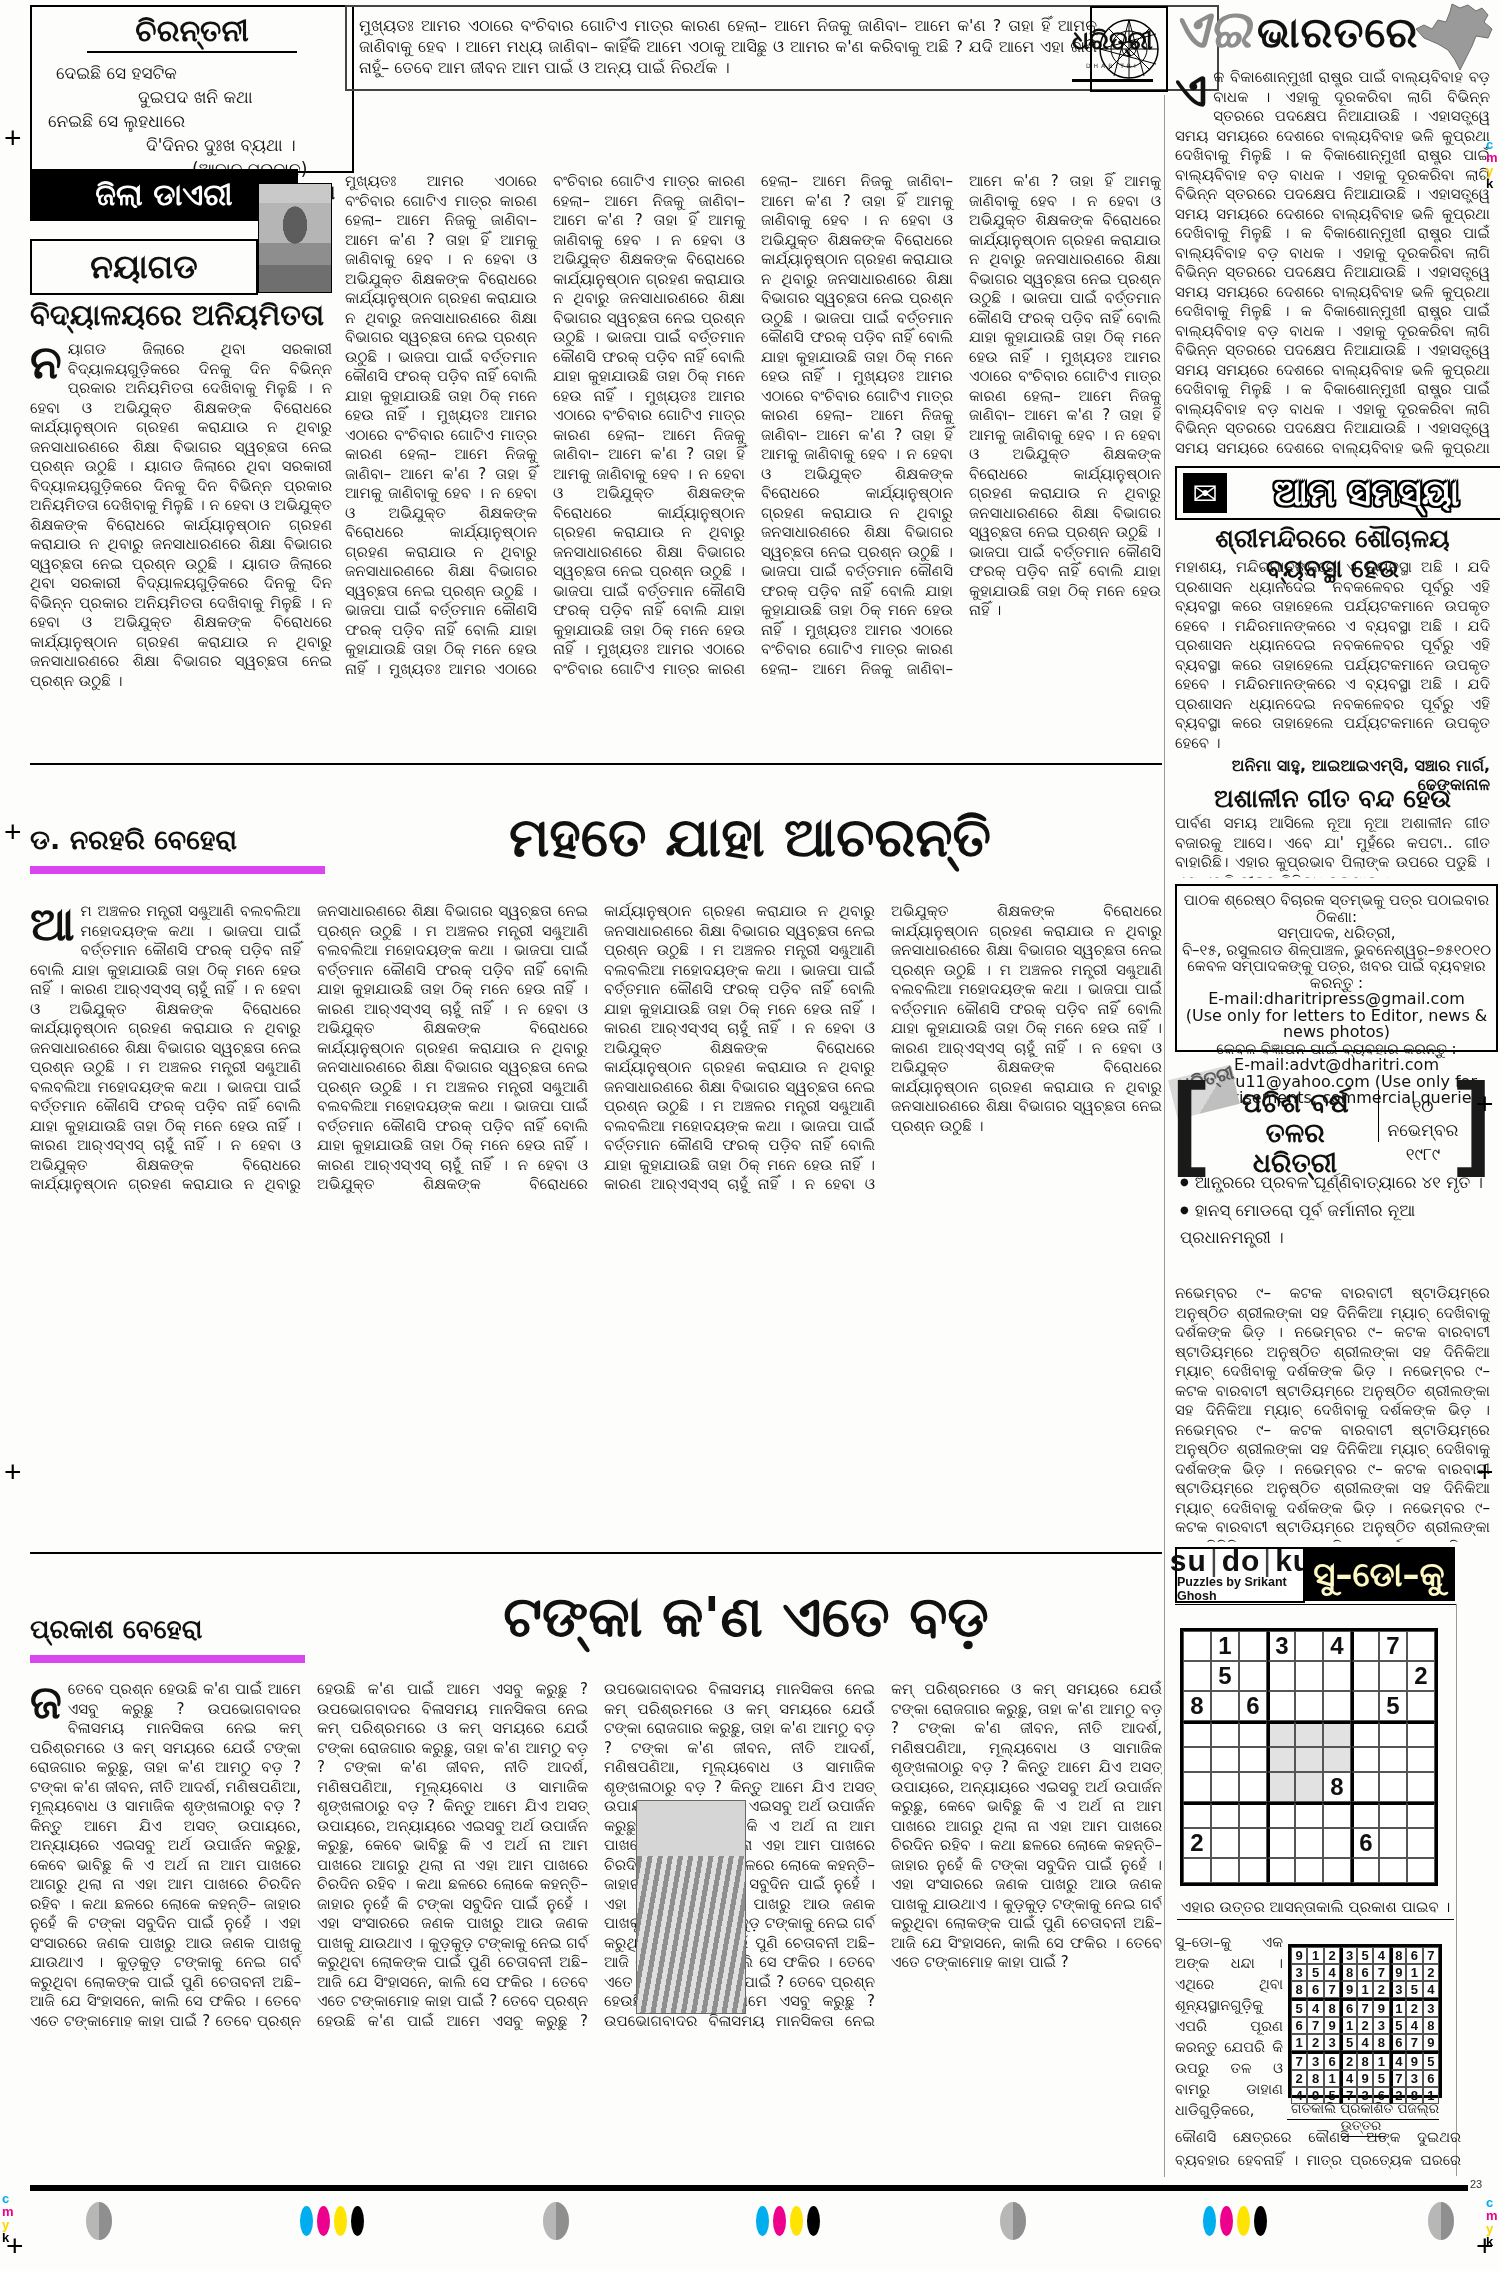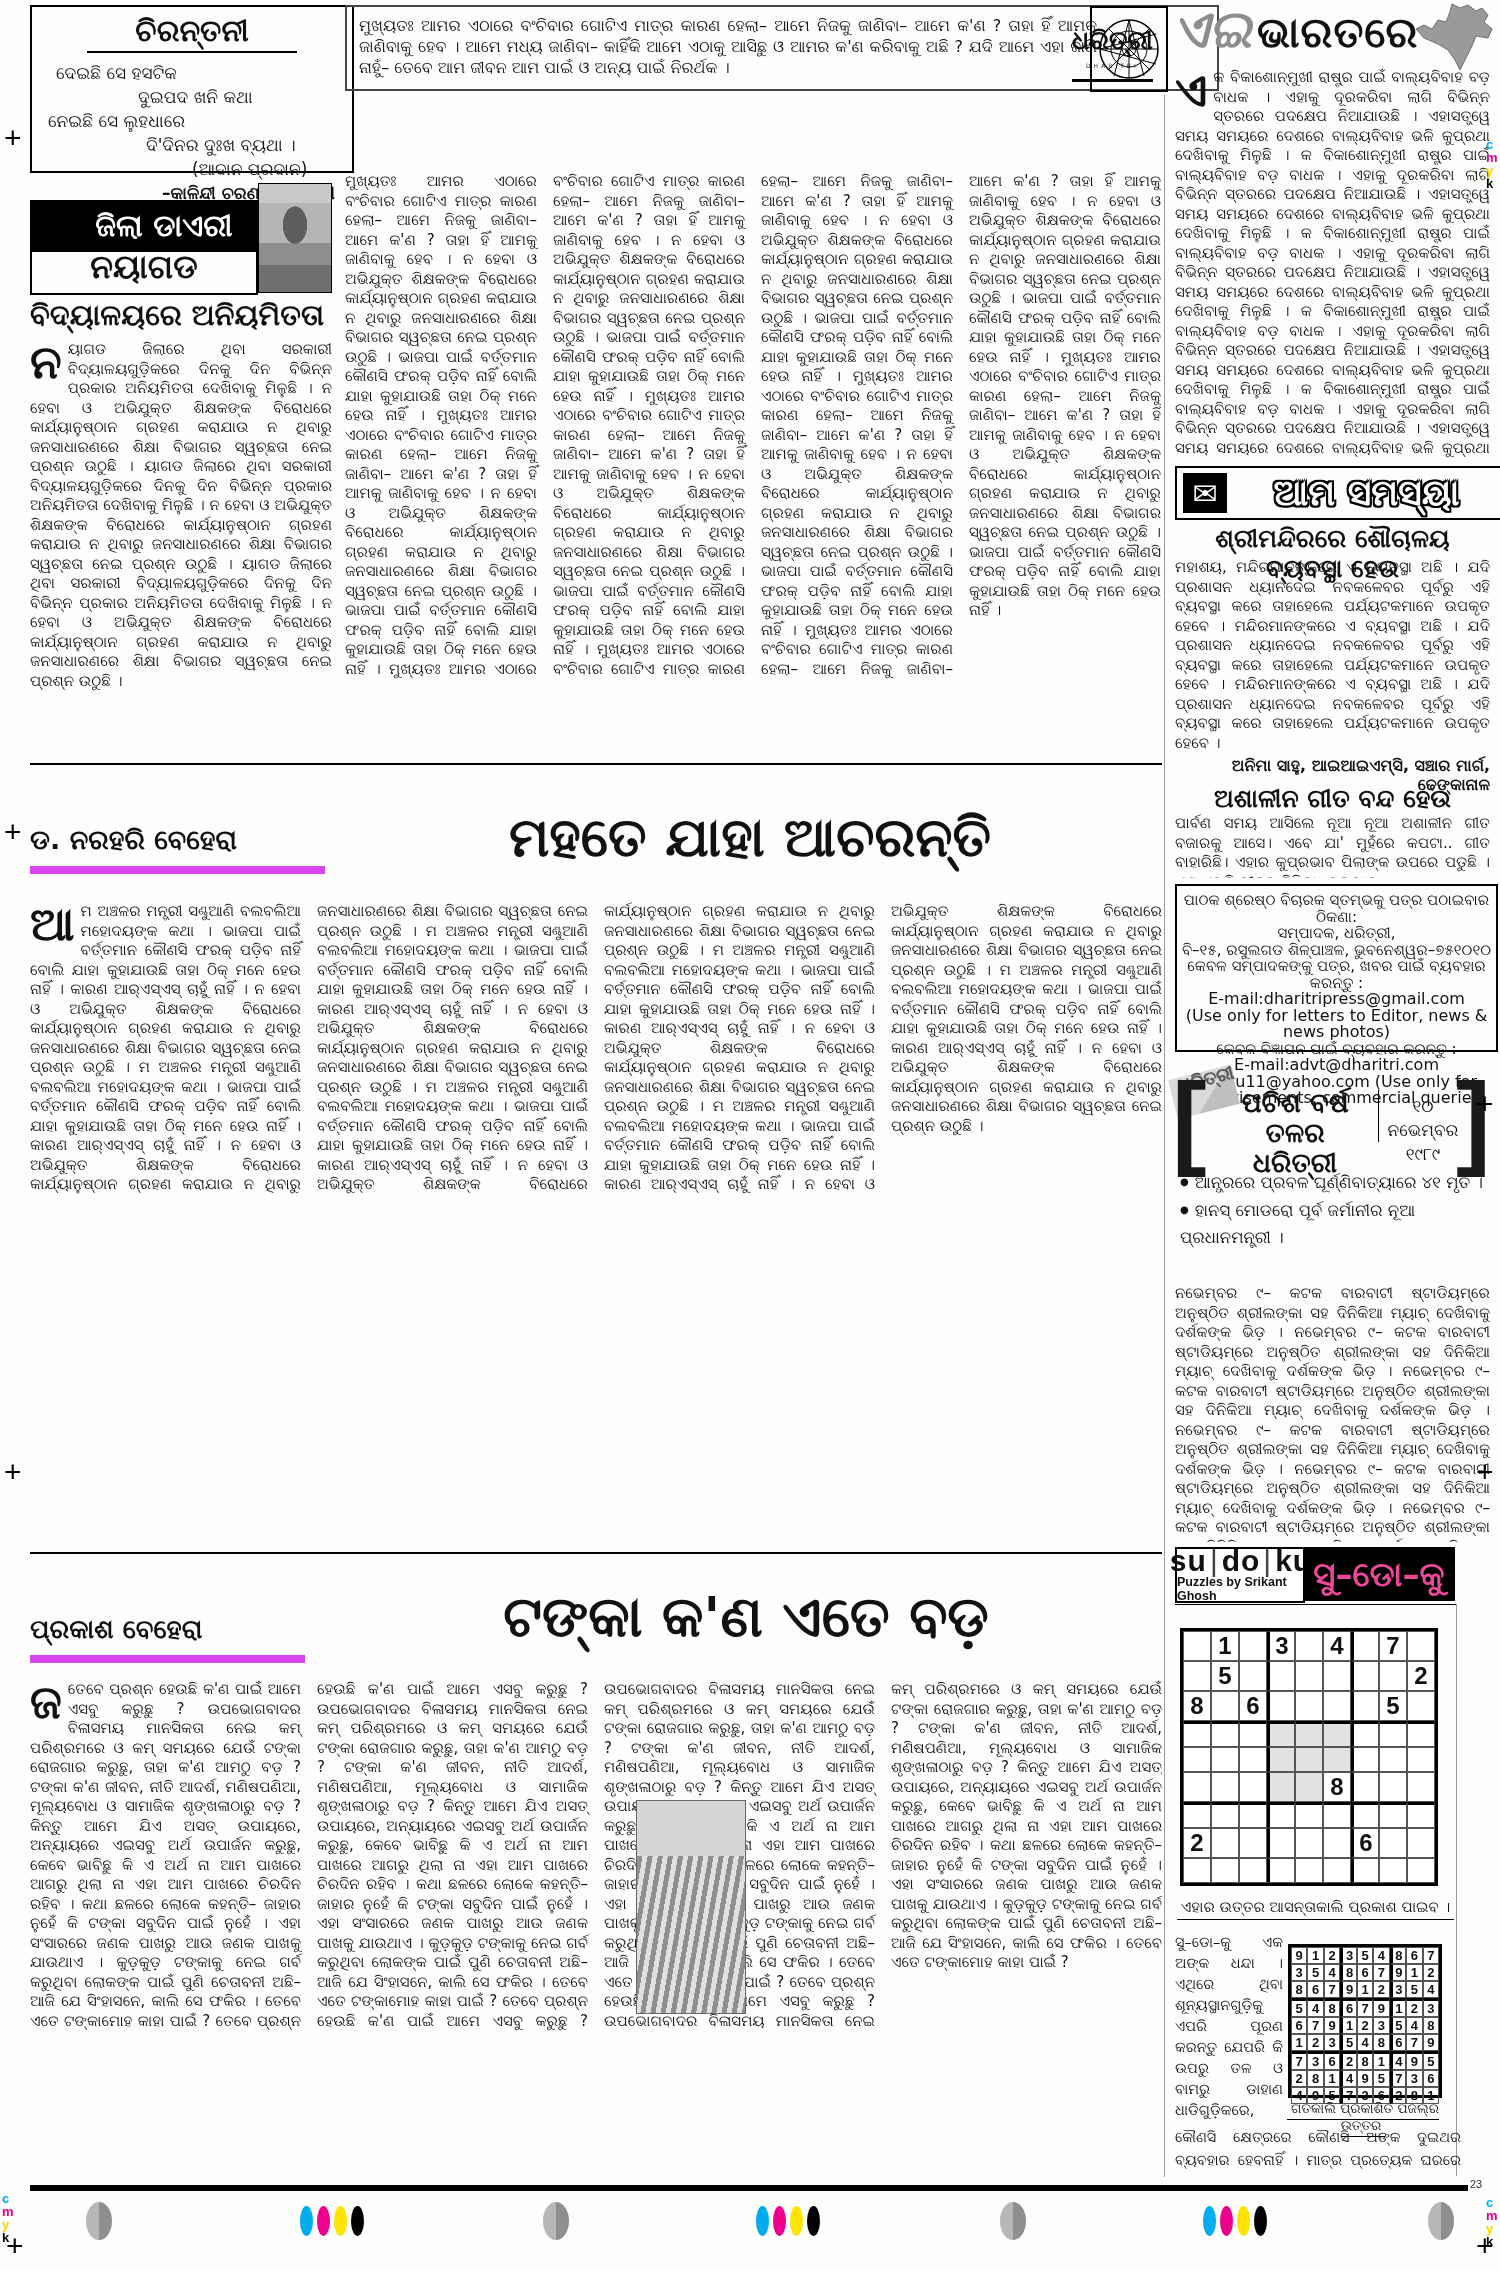--- a/index.html
+++ b/index.html
@@ -62,21 +62,21 @@
   .y25-paper{position:absolute;left:0px;top:6px;width:64px;height:40px;
              background:linear-gradient(135deg,#d9d9d9 0 60%,#bfbfbf 60%);transform:rotate(-14deg);}
   .bullet-line{font-size:16.5px;line-height:27px;}
   .bullet-line::before{content:"●";font-size:10px;vertical-align:3px;margin-right:6px;}
   
   .su-head{border:2px solid #000;border-right:none;display:flex;flex-direction:column;
            align-items:center;justify-content:center;background:#fff;}
   .su-word{font-weight:bold;font-size:30px;line-height:28px;letter-spacing:1px;}
   .su-word .bar{font-weight:normal;color:#444;padding:0 3px;}
   .su-credit{font-size:12.5px;font-weight:bold;}
-  .su-title-box{background:#000;color:#ec4899;font-weight:bold;font-size:34px;display:flex;
+  .su-title-box{background:#000;color:#fef9c3;font-weight:bold;font-size:34px;display:flex;
                 align-items:center;justify-content:center;}
   .sud-grid{display:grid;grid-template-columns:repeat(9,1fr);grid-template-rows:repeat(9,1fr);
             border:3px solid #000;background:#fff;}
   .sud-cell{border:1px solid #555;display:flex;align-items:center;justify-content:center;
             font-weight:bold;}
   .sud-cell.shaded{background:#e2e2e2;}
   .sud-cell.bl{border-left:3px solid #000}.sud-cell.bt{border-top:3px solid #000}
   .puz .sud-cell{font-size:24px;}
   .sol .sud-cell{font-size:13px;}
   .sud-caption{font-size:15px;text-align:center;}
@@ -135,21 +135,21 @@
     <span class="mast-title">ଭାରତରେ</span>
     <svg class="abs" style="right:-6px;top:-2px;" width="86" height="72" viewBox="0 0 86 72">
       <path d="M42 2 L50 6 L58 3 L66 9 L72 6 L78 13 L74 20 L82 27 L78 36 L66 34 L62 44 L56 56 L50 68 L45 58 L38 48 L28 42 L14 36 L6 27 L14 23 L22 27 L28 18 L36 20 L40 10 Z" fill="#9a9a9a" stroke="#6e6e6e" stroke-width="1"></path>
     </svg>
   </div>
   <div class="abs bodytxt just odia" style="left:1175px;top:68px;width:315px;height:390px;">
     <span class="dropcap">ଏ</span>
     <span>କ ବିକାଶୋନ୍ମୁଖୀ ରାଷ୍ଟ୍ର ପାଇଁ ବାଲ୍ୟବିବାହ ବଡ଼ ବାଧକ । ଏହାକୁ ଦୂରକରିବା ଲାଗି ବିଭିନ୍ନ ସ୍ତରରେ ପଦକ୍ଷେପ ନିଆଯାଉଛି । ଏହାସତ୍ତ୍ୱେ ସମୟ ସମୟରେ ଦେଶରେ ବାଲ୍ୟବିବାହ ଭଳି କୁପ୍ରଥା ଦେଖିବାକୁ ମିଳୁଛି । କ ବିକାଶୋନ୍ମୁଖୀ ରାଷ୍ଟ୍ର ପାଇଁ ବାଲ୍ୟବିବାହ ବଡ଼ ବାଧକ । ଏହାକୁ ଦୂରକରିବା ଲାଗି ବିଭିନ୍ନ ସ୍ତରରେ ପଦକ୍ଷେପ ନିଆଯାଉଛି । ଏହାସତ୍ତ୍ୱେ ସମୟ ସମୟରେ ଦେଶରେ ବାଲ୍ୟବିବାହ ଭଳି କୁପ୍ରଥା ଦେଖିବାକୁ ମିଳୁଛି । କ ବିକାଶୋନ୍ମୁଖୀ ରାଷ୍ଟ୍ର ପାଇଁ ବାଲ୍ୟବିବାହ ବଡ଼ ବାଧକ । ଏହାକୁ ଦୂରକରିବା ଲାଗି ବିଭିନ୍ନ ସ୍ତରରେ ପଦକ୍ଷେପ ନିଆଯାଉଛି । ଏହାସତ୍ତ୍ୱେ ସମୟ ସମୟରେ ଦେଶରେ ବାଲ୍ୟବିବାହ ଭଳି କୁପ୍ରଥା ଦେଖିବାକୁ ମିଳୁଛି । କ ବିକାଶୋନ୍ମୁଖୀ ରାଷ୍ଟ୍ର ପାଇଁ ବାଲ୍ୟବିବାହ ବଡ଼ ବାଧକ । ଏହାକୁ ଦୂରକରିବା ଲାଗି ବିଭିନ୍ନ ସ୍ତରରେ ପଦକ୍ଷେପ ନିଆଯାଉଛି । ଏହାସତ୍ତ୍ୱେ ସମୟ ସମୟରେ ଦେଶରେ ବାଲ୍ୟବିବାହ ଭଳି କୁପ୍ରଥା ଦେଖିବାକୁ ମିଳୁଛି । କ ବିକାଶୋନ୍ମୁଖୀ ରାଷ୍ଟ୍ର ପାଇଁ ବାଲ୍ୟବିବାହ ବଡ଼ ବାଧକ । ଏହାକୁ ଦୂରକରିବା ଲାଗି ବିଭିନ୍ନ ସ୍ତରରେ ପଦକ୍ଷେପ ନିଆଯାଉଛି । ଏହାସତ୍ତ୍ୱେ ସମୟ ସମୟରେ ଦେଶରେ ବାଲ୍ୟବିବାହ ଭଳି କୁପ୍ରଥା ଦେଖିବାକୁ ମିଳୁଛି ।</span>
   </div>
 
-  <div class="abs blackbar odia" style="left:30px;top:200px;width:268px;height:52px;font-size:30px;">
+  <div class="abs blackbar odia" style="left:30px;top:169px;width:268px;height:52px;font-size:30px;">
     <span>ଜିଲା ଡାଏରୀ</span>
   </div>
   <div class="abs photo-frame temple-img" style="left:258px;top:183px;width:72px;height:108px;"></div>
   <div class="abs framebar odia" style="left:30px;top:239px;width:224px;height:52px;font-size:33px;">
     <span>ନୟାଗଡ</span>
   </div>
   <div class="abs headline odia" style="left:30px;top:298px;width:306px;font-size:29px;text-align:left;">ବିଦ୍ୟାଳୟରେ ଅନିୟମିତତା</div>
   <div class="abs bodytxt just odia" style="left:30px;top:340px;width:302px;height:416px;">
     <span class="dropcap">ନ</span>
     <span>ୟାଗଡ ଜିଲାରେ ଥିବା ସରକାରୀ ବିଦ୍ୟାଳୟଗୁଡ଼ିକରେ ଦିନକୁ ଦିନ ବିଭିନ୍ନ ପ୍ରକାର ଅନିୟମିତତା ଦେଖିବାକୁ ମିଳୁଛି । ନ ହେବା ଓ ଅଭିଯୁକ୍ତ ଶିକ୍ଷକଙ୍କ ବିରୋଧରେ କାର୍ଯ୍ୟାନୁଷ୍ଠାନ ଗ୍ରହଣ କରାଯାଉ ନ ଥିବାରୁ ଜନସାଧାରଣରେ ଶିକ୍ଷା ବିଭାଗର ସ୍ୱଚ୍ଛତା ନେଇ ପ୍ରଶ୍ନ ଉଠୁଛି । ୟାଗଡ ଜିଲାରେ ଥିବା ସରକାରୀ ବିଦ୍ୟାଳୟଗୁଡ଼ିକରେ ଦିନକୁ ଦିନ ବିଭିନ୍ନ ପ୍ରକାର ଅନିୟମିତତା ଦେଖିବାକୁ ମିଳୁଛି । ନ ହେବା ଓ ଅଭିଯୁକ୍ତ ଶିକ୍ଷକଙ୍କ ବିରୋଧରେ କାର୍ଯ୍ୟାନୁଷ୍ଠାନ ଗ୍ରହଣ କରାଯାଉ ନ ଥିବାରୁ ଜନସାଧାରଣରେ ଶିକ୍ଷା ବିଭାଗର ସ୍ୱଚ୍ଛତା ନେଇ ପ୍ରଶ୍ନ ଉଠୁଛି । ୟାଗଡ ଜିଲାରେ ଥିବା ସରକାରୀ ବିଦ୍ୟାଳୟଗୁଡ଼ିକରେ ଦିନକୁ ଦିନ ବିଭିନ୍ନ ପ୍ରକାର ଅନିୟମିତତା ଦେଖିବାକୁ ମିଳୁଛି । ନ ହେବା ଓ ଅଭିଯୁକ୍ତ ଶିକ୍ଷକଙ୍କ ବିରୋଧରେ କାର୍ଯ୍ୟାନୁଷ୍ଠାନ ଗ୍ରହଣ କରାଯାଉ ନ ଥିବାରୁ ଜନସାଧାରଣରେ ଶିକ୍ଷା ବିଭାଗର ସ୍ୱଚ୍ଛତା ନେଇ ପ୍ରଶ୍ନ ଉଠୁଛି ।</span>

